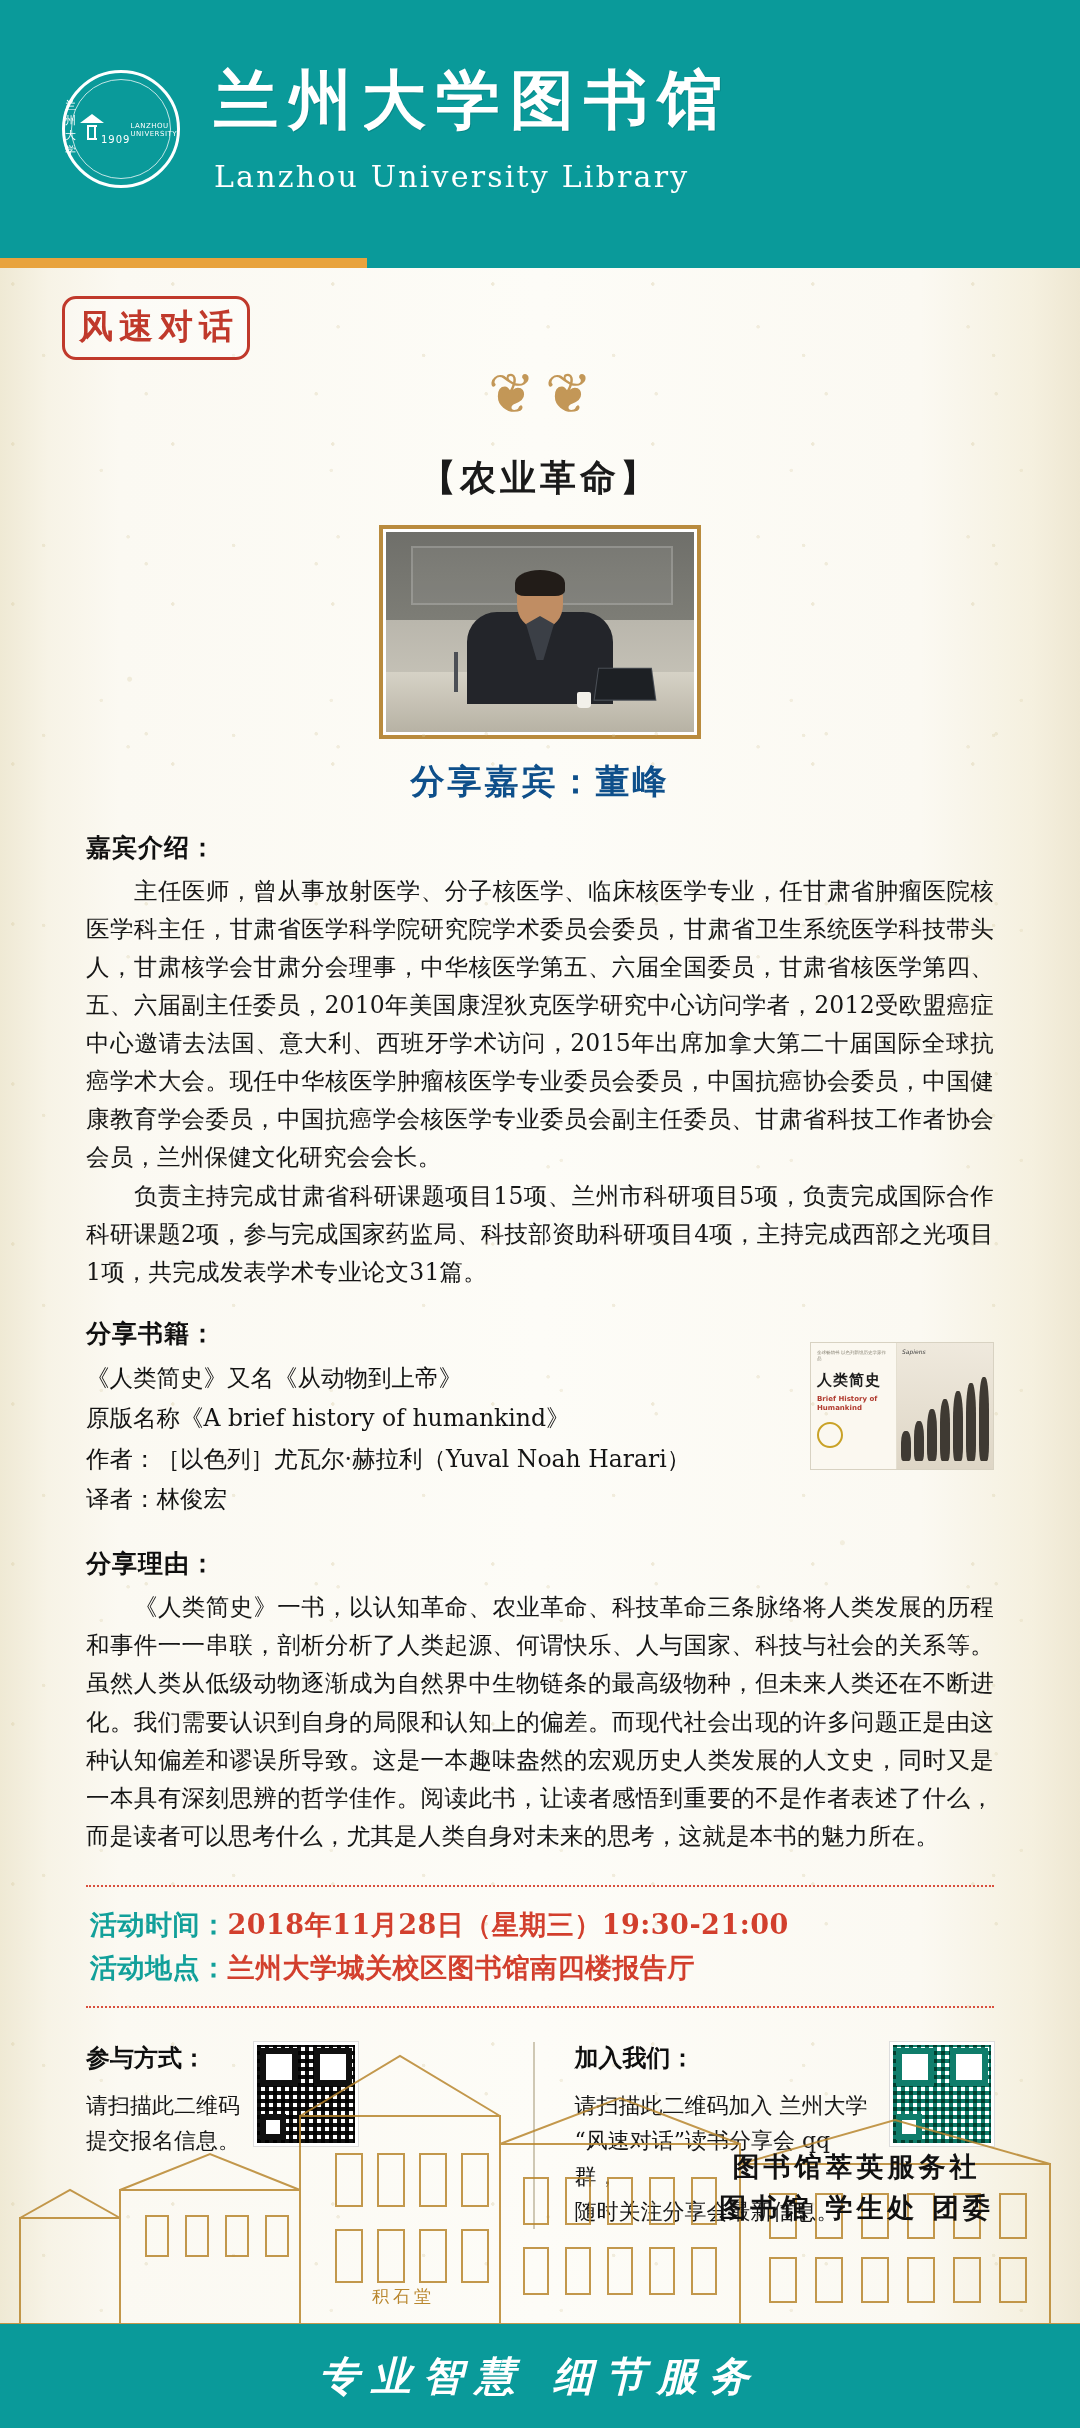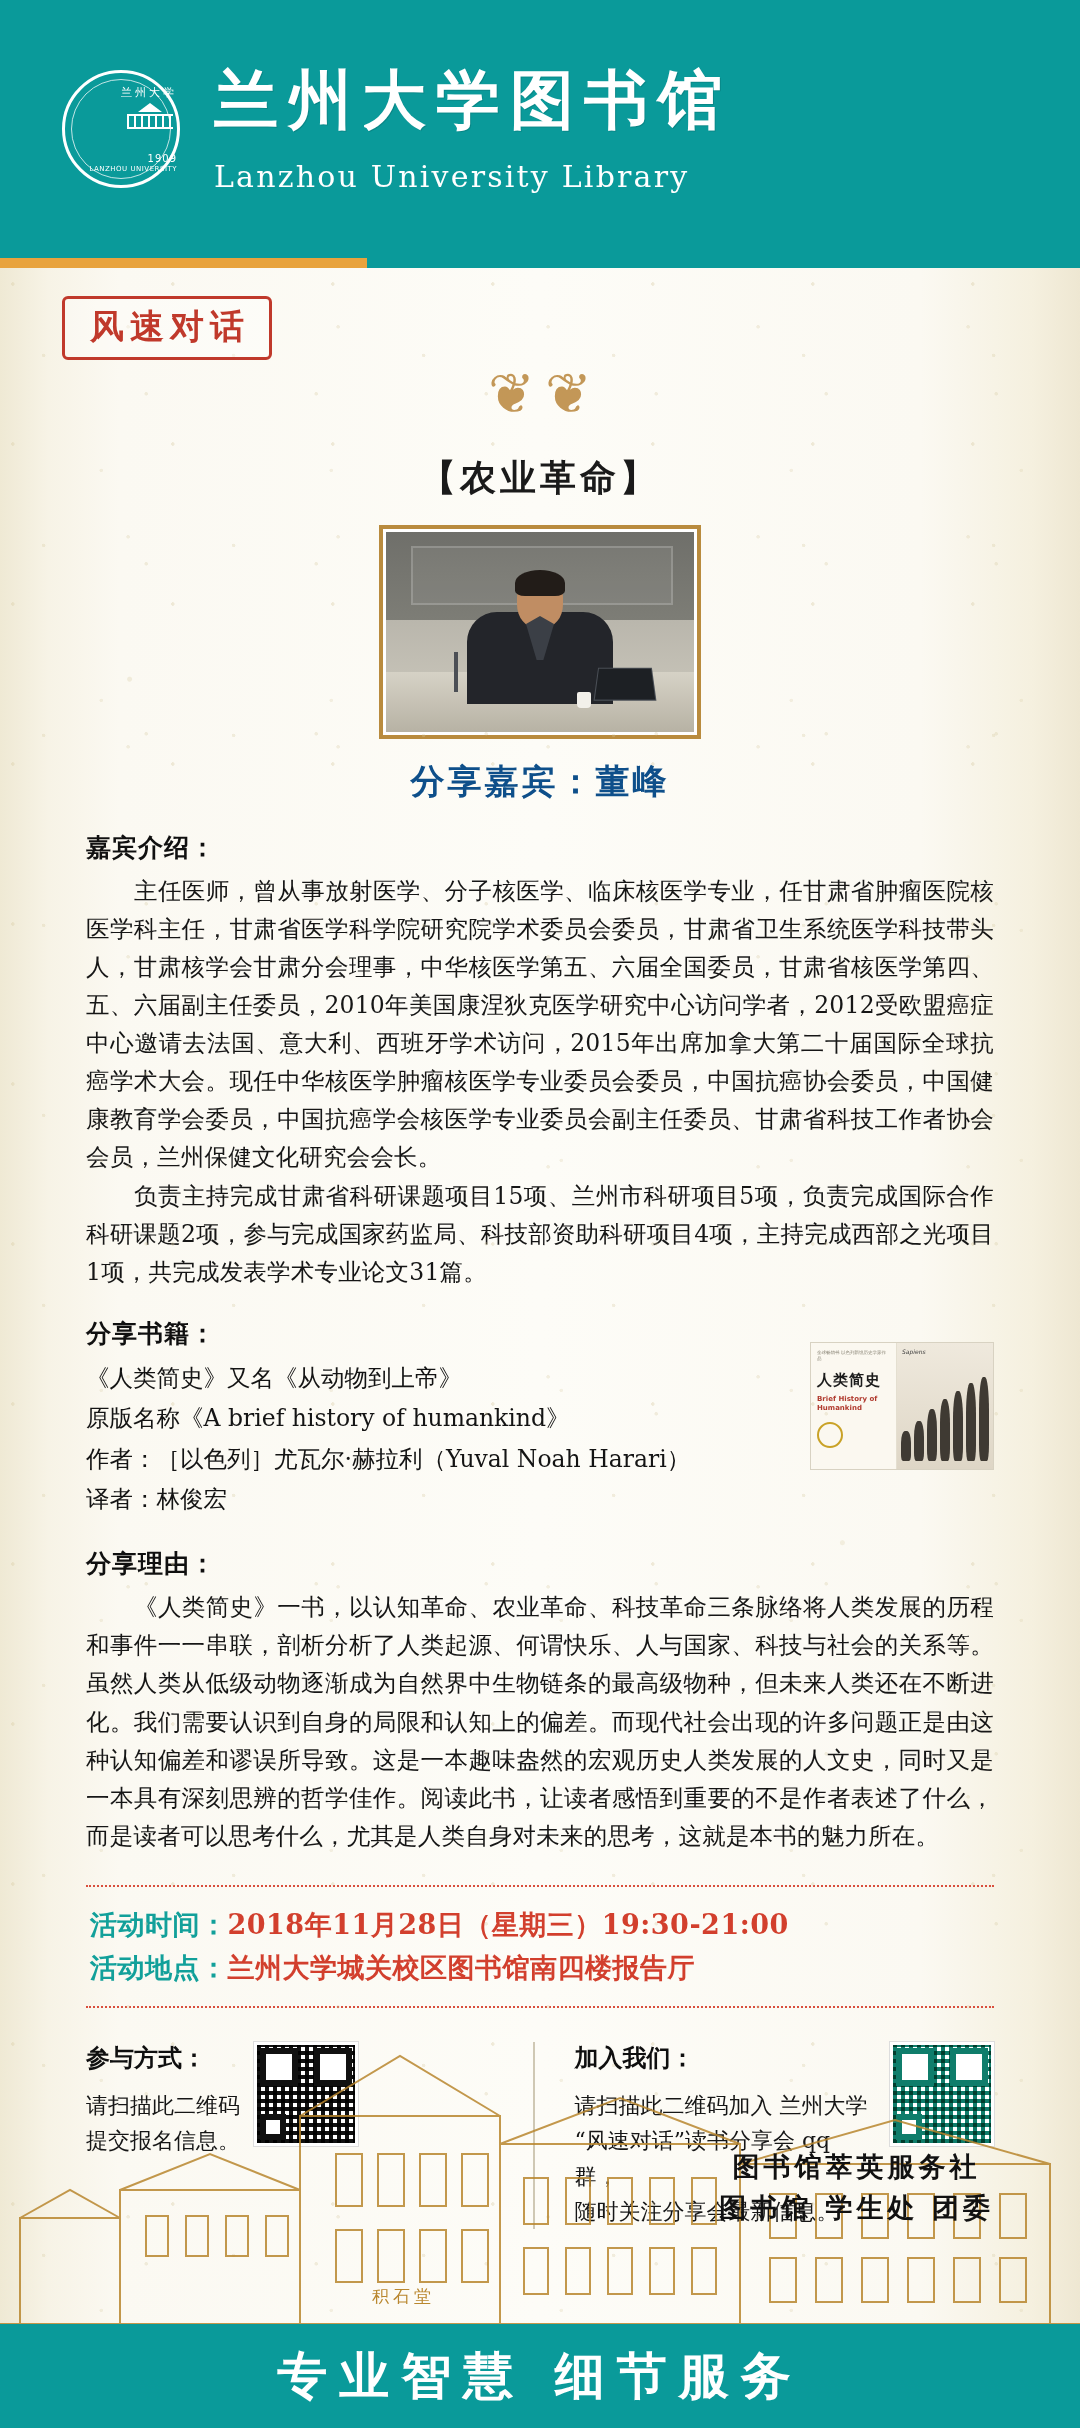--- a/index.html
+++ b/index.html
@@ -22,22 +22,22 @@
     padding-left: 62px;
   }
   .logo-seal {
     width: 118px;
     height: 118px;
     border: 3px solid #ffffff;
     border-radius: 50%;
     position: relative;
     flex: 0 0 auto;
     display: flex;
-    flex-direction: column;
-    align-items: flex-end;
+    flex-direction: row;
+    align-items: center;
     justify-content: center;
     color: #fff;
   }
   .logo-seal .ring {
     position: absolute;
     inset: 6px;
     border: 1px solid rgba(255,255,255,0.75);
     border-radius: 50%;
   }
   .logo-seal .cn-top {
@@ -119,22 +119,22 @@
     background-size: 160px 160px, 190px 190px, 210px 210px, 170px 170px, 230px 230px;
     pointer-events:none;
   }
 
   
   .title-zone { position: relative; padding-top: 26px; text-align: center; }
   .badge-fast {
     position: absolute;
     left: 62px; top: 28px;
     border: 3px solid #c0392b;
-    border-radius: 6px;
-    padding: 5px 19px 7px;
+    border-radius: 14px;
+    padding: 5px 8px 7px;
     color: #c0392b;
     font-family: "DejaVu Serif", "Liberation Serif", serif;
     font-size: 34px;
     font-weight: 700;
     letter-spacing: 6px;
     background: rgba(255,255,255,0.35);
     text-indent: 6px;
   }
   .main-title-row {
     display: flex;
@@ -408,23 +408,24 @@
   }
   .signature div { font-size: 27px; line-height: 1.5; letter-spacing: 4px; font-weight: 700;}
   .bottom-bar {
     height: 104px;
     background: #0a9a9a;
     display: flex; align-items: center; justify-content: center;
   }
   .bottom-bar .slogan {
     color: #fff;
     font-family: "DejaVu Serif", "Liberation Serif", serif;
-    font-size: 50px;
+    font-size: 40px;
     letter-spacing: 12px;
     font-weight: 700;
+    font-style: italic;
   }
 </style>
 </head>
 <body>
 
 <div class="header">
   <div class="logo-seal">
     <div class="ring"></div>
     <div class="cn-top">兰州大学</div>
     <div class="bld">

